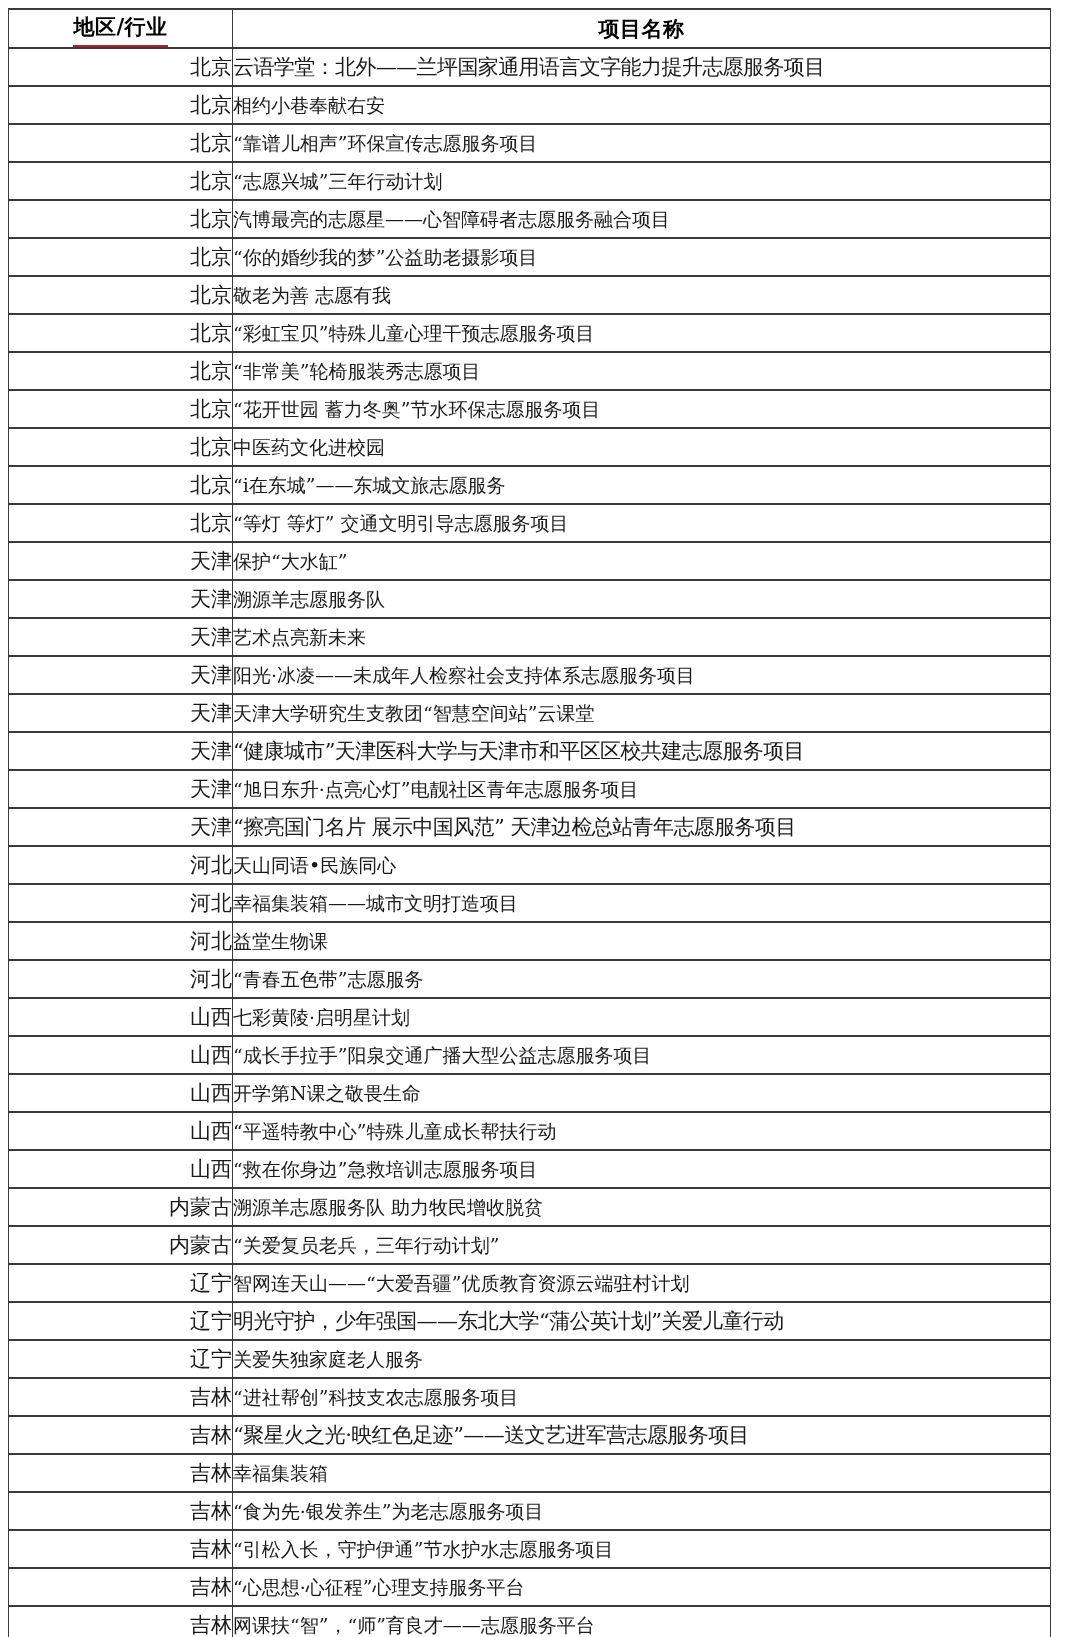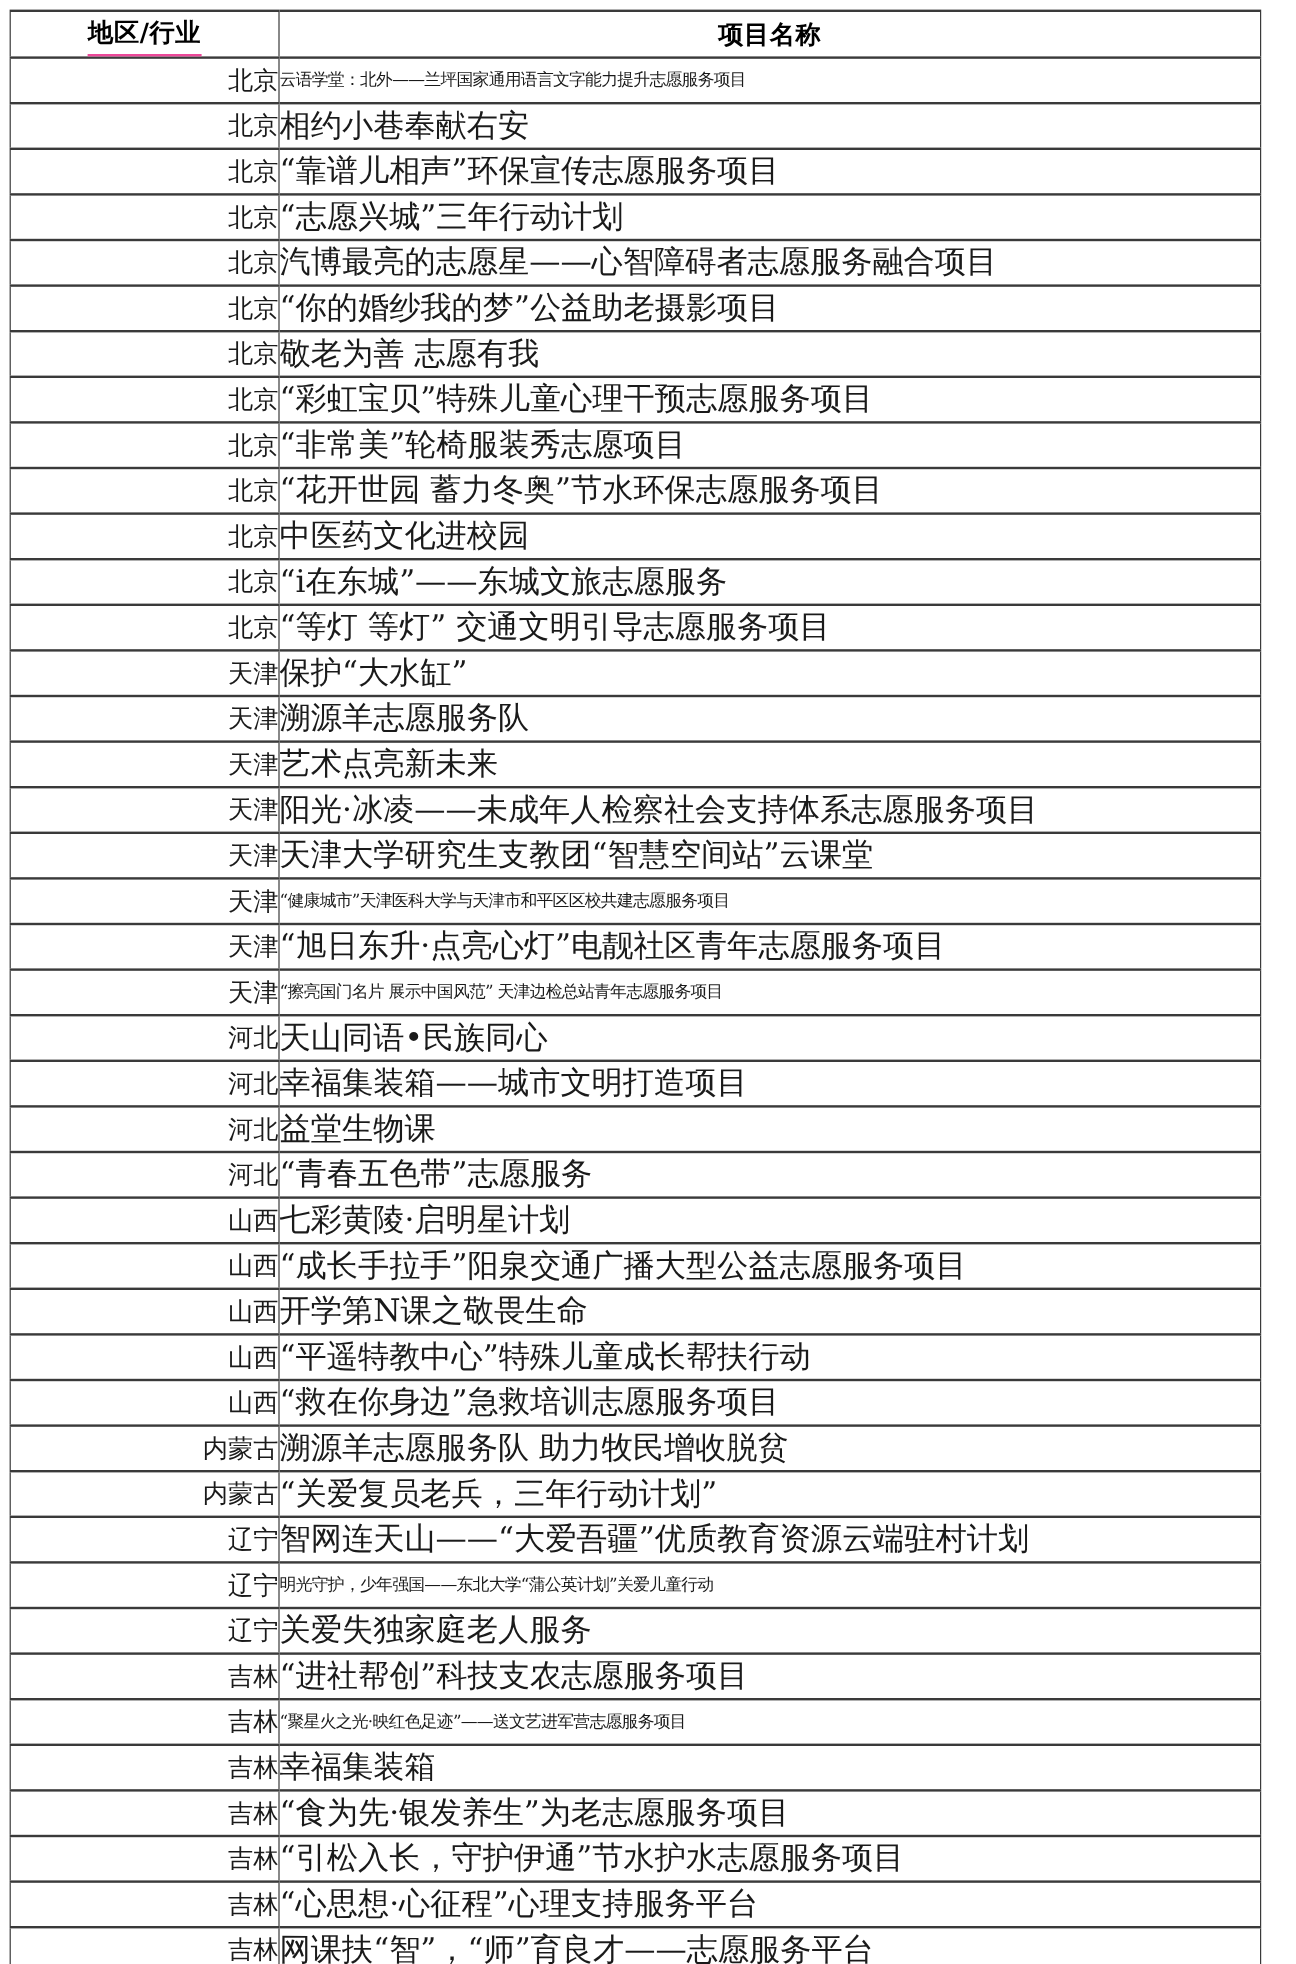--- a/index.html
+++ b/index.html
@@ -53,44 +53,44 @@
     font-family: "DejaVu Sans", "Liberation Sans", sans-serif;
     font-weight: bold;
     font-size: 21px;
     letter-spacing: 0.5px;
     color: #000;
     line-height: 34px;
     height: 34px;
   }
   .hdr-region span.hdr-text {
     display: inline-block;
-    border-bottom: 2px solid #ec4899;
+    border-bottom: 2px solid #b91c1c;
     padding-bottom: 1px;
   }
 
   
   td.region-cell {
     text-align: right;
     font-family: "DejaVu Serif", "Liberation Serif", serif;
     font-size: 21px;
     line-height: 34px;
     color: #1a1a1a;
     white-space: nowrap;
   }
   td.name-cell {
     text-align: left;
     font-family: "DejaVu Serif", "Liberation Serif", serif;
-    font-size: 26px;
+    font-size: 19px;
     line-height: 34px;
     color: #1a1a1a;
     padding-left: 7px;
     white-space: nowrap;
     overflow: hidden;
   }
-  td.name-cell.tight { letter-spacing: -0.6px; font-size: 14px; }
+  td.name-cell.tight { letter-spacing: -0.6px; font-size: 21px; }
 </style>
 </head>
 <body>
 
 <div class="page">
   <table class="project-table">
     <colgroup>
       <col class="col-region">
       <col class="col-name">
     </colgroup>

